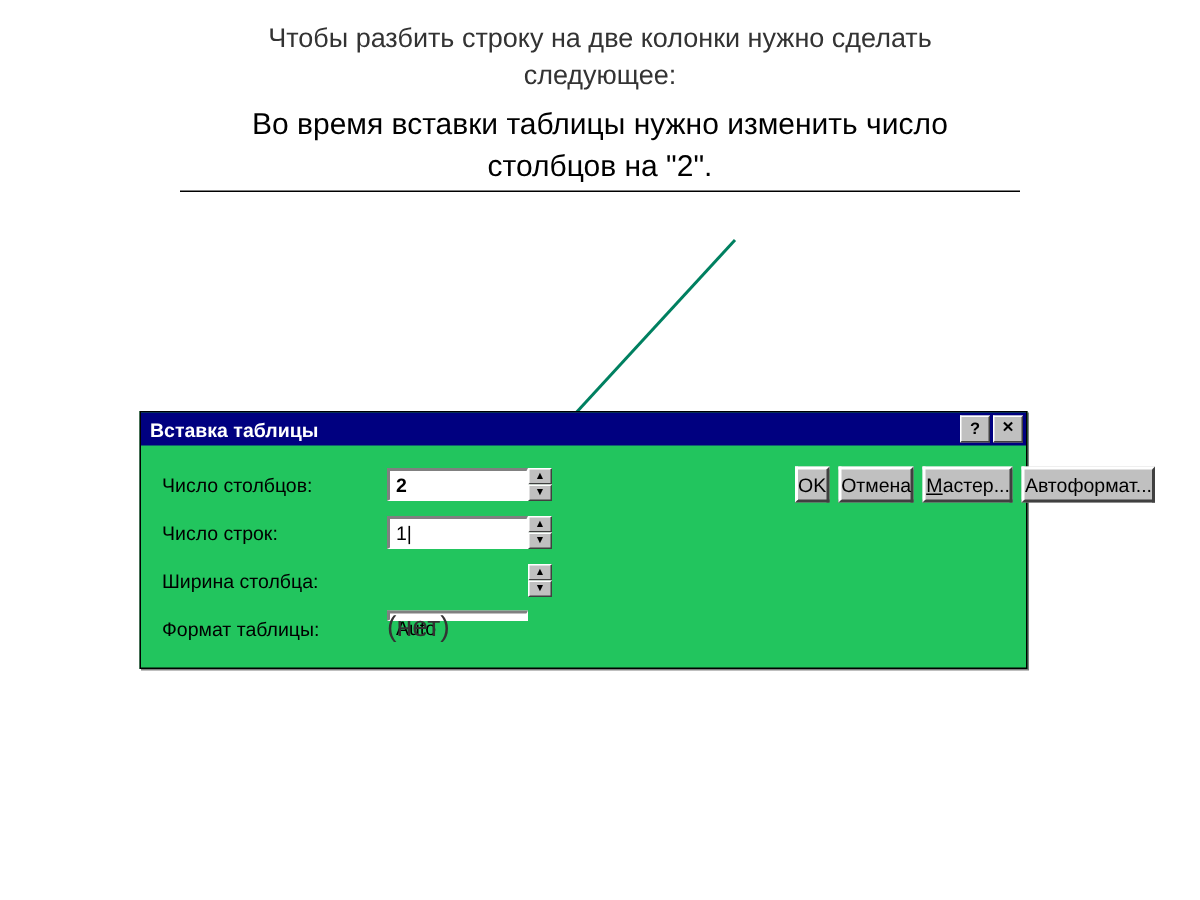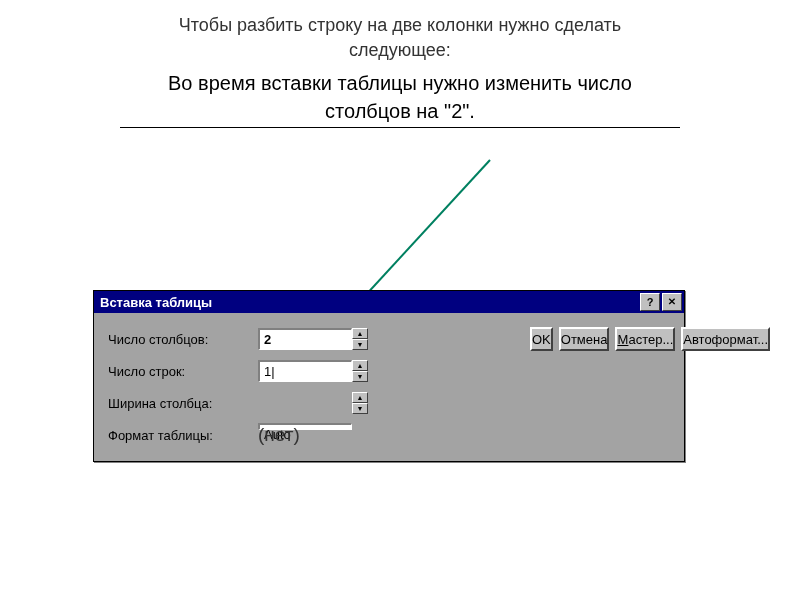--- a/index.html
+++ b/index.html
@@ -34,23 +34,23 @@
   }
   .arrow-svg {
     position: absolute;
     left: 340px;
     top: 152px;
     pointer-events: none;
   }
   .dialog {
     position: absolute;
     left: 93px;
-    top: 290px;
+    top: 274px;
     width: 590px;
-    background: #a3a3a3;
+    background: #22c55e;
     border: 1px solid #000;
     box-shadow: 1px 1px 0 #808080;
   }
   .titlebar {
     display: flex;
     align-items: center;
     height: 22px;
     background: #000080;
     color: #ffffff;
     font-size: 13px;

